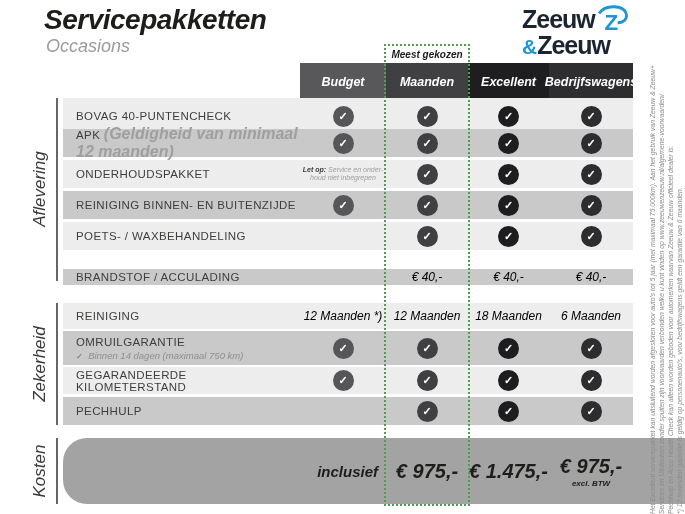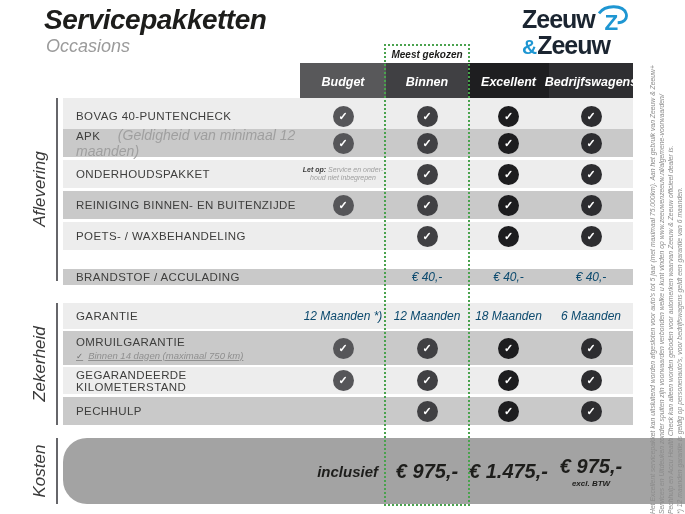--- a/index.html
+++ b/index.html
@@ -37,32 +37,32 @@
   .badge{position:absolute;left:386px;top:46px;width:82px;height:16px;background:#fff;z-index:11;
          display:flex;align-items:center;justify-content:center;
          font-size:10px;font-weight:bold;font-style:italic;color:#1d1d1b;}
 
   
   .row{position:absolute;left:63px;width:570px;display:flex;align-items:center;}
   .row.light{background:#ededed;}
   .row.dark{background:#c9c9c9;}
   .rlabel{width:237px;box-sizing:border-box;padding-left:13px;font-size:11.5px;color:#3e3e3d;
           letter-spacing:0.4px;}
-  .sub-inline{font-size:14px;font-style:italic;color:#9f9f9f;letter-spacing:0;font-weight:normal;margin-left:14px;}
-  .sub-line{font-size:9.5px;font-style:italic;color:#8f8f8f;letter-spacing:0;margin-top:2px;text-decoration:underline;}
+  .sub-inline{font-size:16px;font-style:italic;color:#9f9f9f;letter-spacing:0;font-weight:bold;}
+  .sub-line{font-size:9.5px;font-style:italic;color:#8f8f8f;letter-spacing:0;margin-top:2px;}
   .sub-line .tick{font-style:normal;color:#6f6f6f;margin-right:5px;font-size:8.5px;}
   .cell{display:flex;align-items:center;justify-content:center;flex-direction:column;}
   .cb{width:86px;}.cp{width:82px;}.ce{width:81px;}.cw{width:84px;}
   .chk{width:21px;height:21px;border-radius:50%;display:flex;align-items:center;justify-content:center;
        color:#fff;font-size:11px;font-weight:bold;}
   .k-budget{background:#565659;}
   .k-premium{background:#404043;}
   .k-excellent{background:#1d1d1f;}
   .k-bedrijfs{background:#2d2d30;}
-  .val{font-size:12px;font-style:italic;color:#0c4a6e;}
+  .val{font-size:12px;font-style:italic;color:#000000;}
   .note{font-size:7px;line-height:8.5px;text-align:center;color:#9f9f9f;font-style:italic;}
   .note .nb{color:#3c3c3c;font-weight:bold;}
 
   
   .kosten-row{position:absolute;left:63px;top:438px;width:680px;height:66px;background:#a3a3a3;
               display:flex;align-items:center;border-radius:24px;}
   .incl-zone{width:323px;box-sizing:border-box;padding-right:8px;text-align:right;
              font-size:15px;font-weight:bold;font-style:italic;color:#1d1d1b;}
   .price{font-size:20px;font-weight:bold;font-style:italic;color:#1d1d1b;}
   .btw{font-size:8px;font-weight:bold;font-style:italic;color:#1d1d1b;margin-top:1px;}
@@ -96,21 +96,21 @@
   </div>
 
   <div class="rail-line" style="left:56px;top:98px;height:183px;"></div>
   <div class="rail-label" style="left:-45px;top:178px;">Aflevering</div>
   <div class="rail-line" style="left:56px;top:303px;height:122px;"></div>
   <div class="rail-label" style="left:-45px;top:353px;">Zekerheid</div>
   <div class="rail-line" style="left:56px;top:438px;height:66px;"></div>
   <div class="rail-label" style="left:-45px;top:460px;">Kosten</div>
 
   <div class="colhead h-budget">Budget</div>
-  <div class="colhead h-premium">Binnen</div>
+  <div class="colhead h-premium">Maanden</div>
   <div class="colhead h-excellent">Excellent</div>
   <div class="colhead h-bedrijfs">Bedrijfswagens</div>
 
   <div class="premium-outline"></div>
   <div class="badge">Meest gekozen</div>
 
   <div class="row light" style="top:98px;height:36px;">
     <div class="rlabel">BOVAG 40-PUNTENCHECK</div>
     <div class="cell cb">
         <span class="chk k-budget">✓</span>
@@ -202,21 +202,21 @@
       </div>
     <div class="cell ce">
         <span class="val">€ 40,-</span>
       </div>
     <div class="cell cw">
         <span class="val">€ 40,-</span>
       </div>
   </div>
 
   <div class="row light" style="top:303px;height:26px;">
-    <div class="rlabel">GARANTIE</div>
+    <div class="rlabel">REINIGING</div>
     <div class="cell cb">
         <span class="val">12 Maanden *)</span>
       </div>
     <div class="cell cp">
         <span class="val">12 Maanden</span>
       </div>
     <div class="cell ce">
         <span class="val">18 Maanden</span>
       </div>
     <div class="cell cw">

